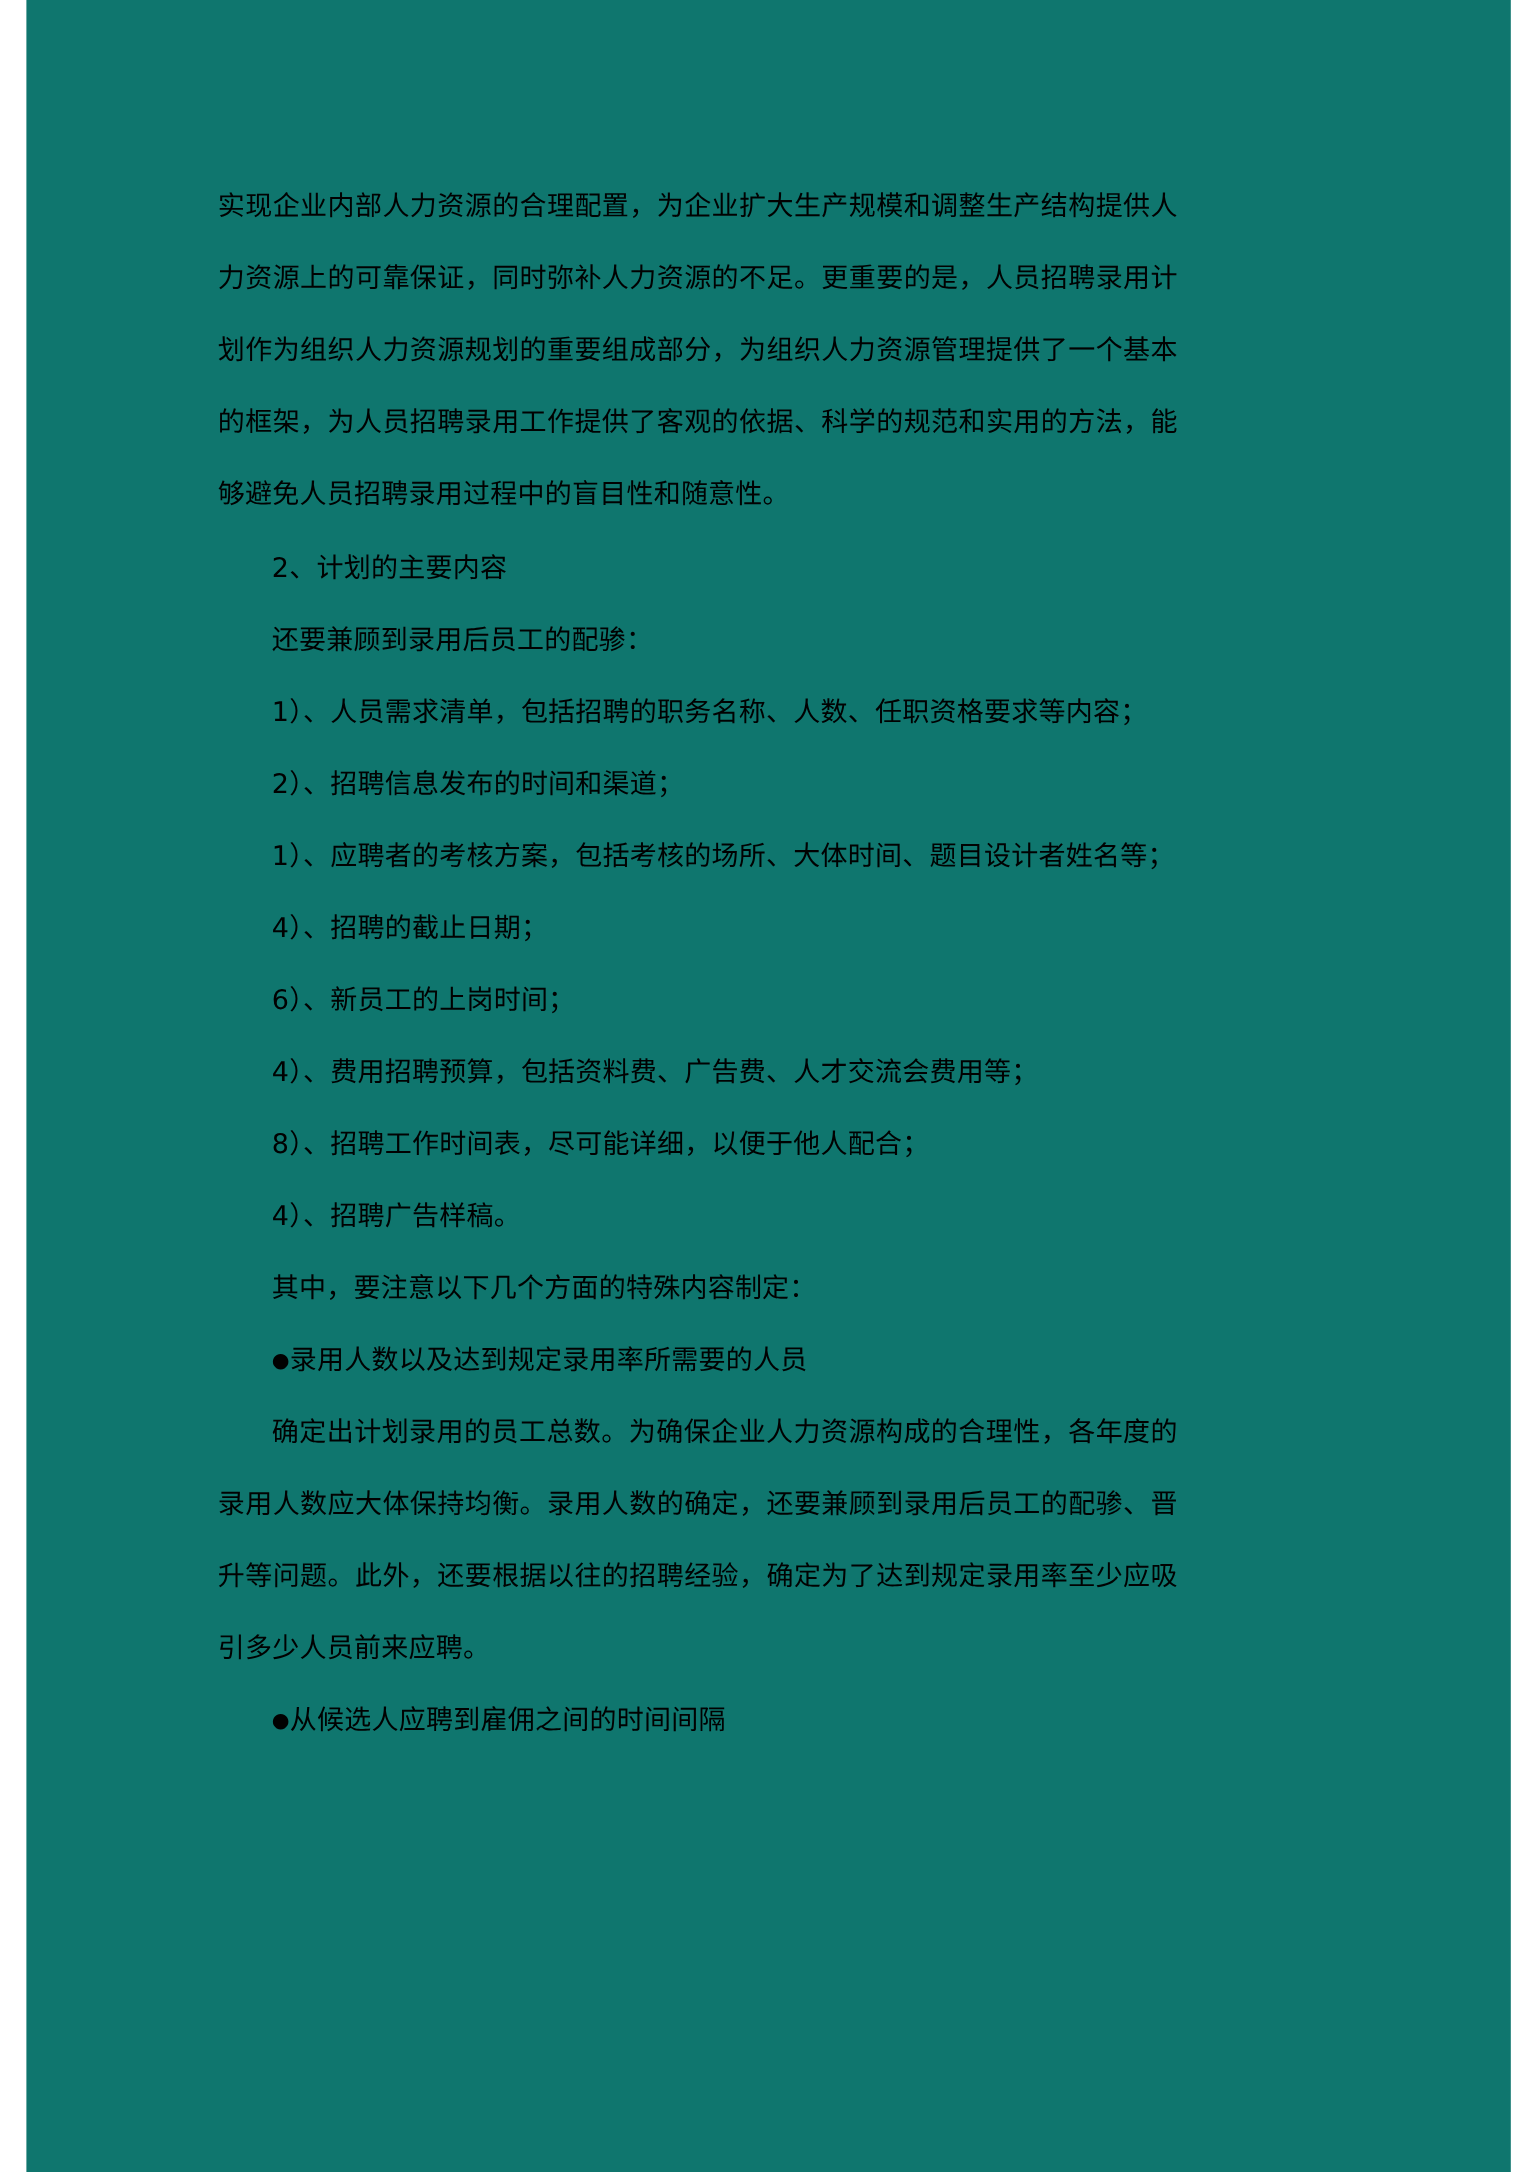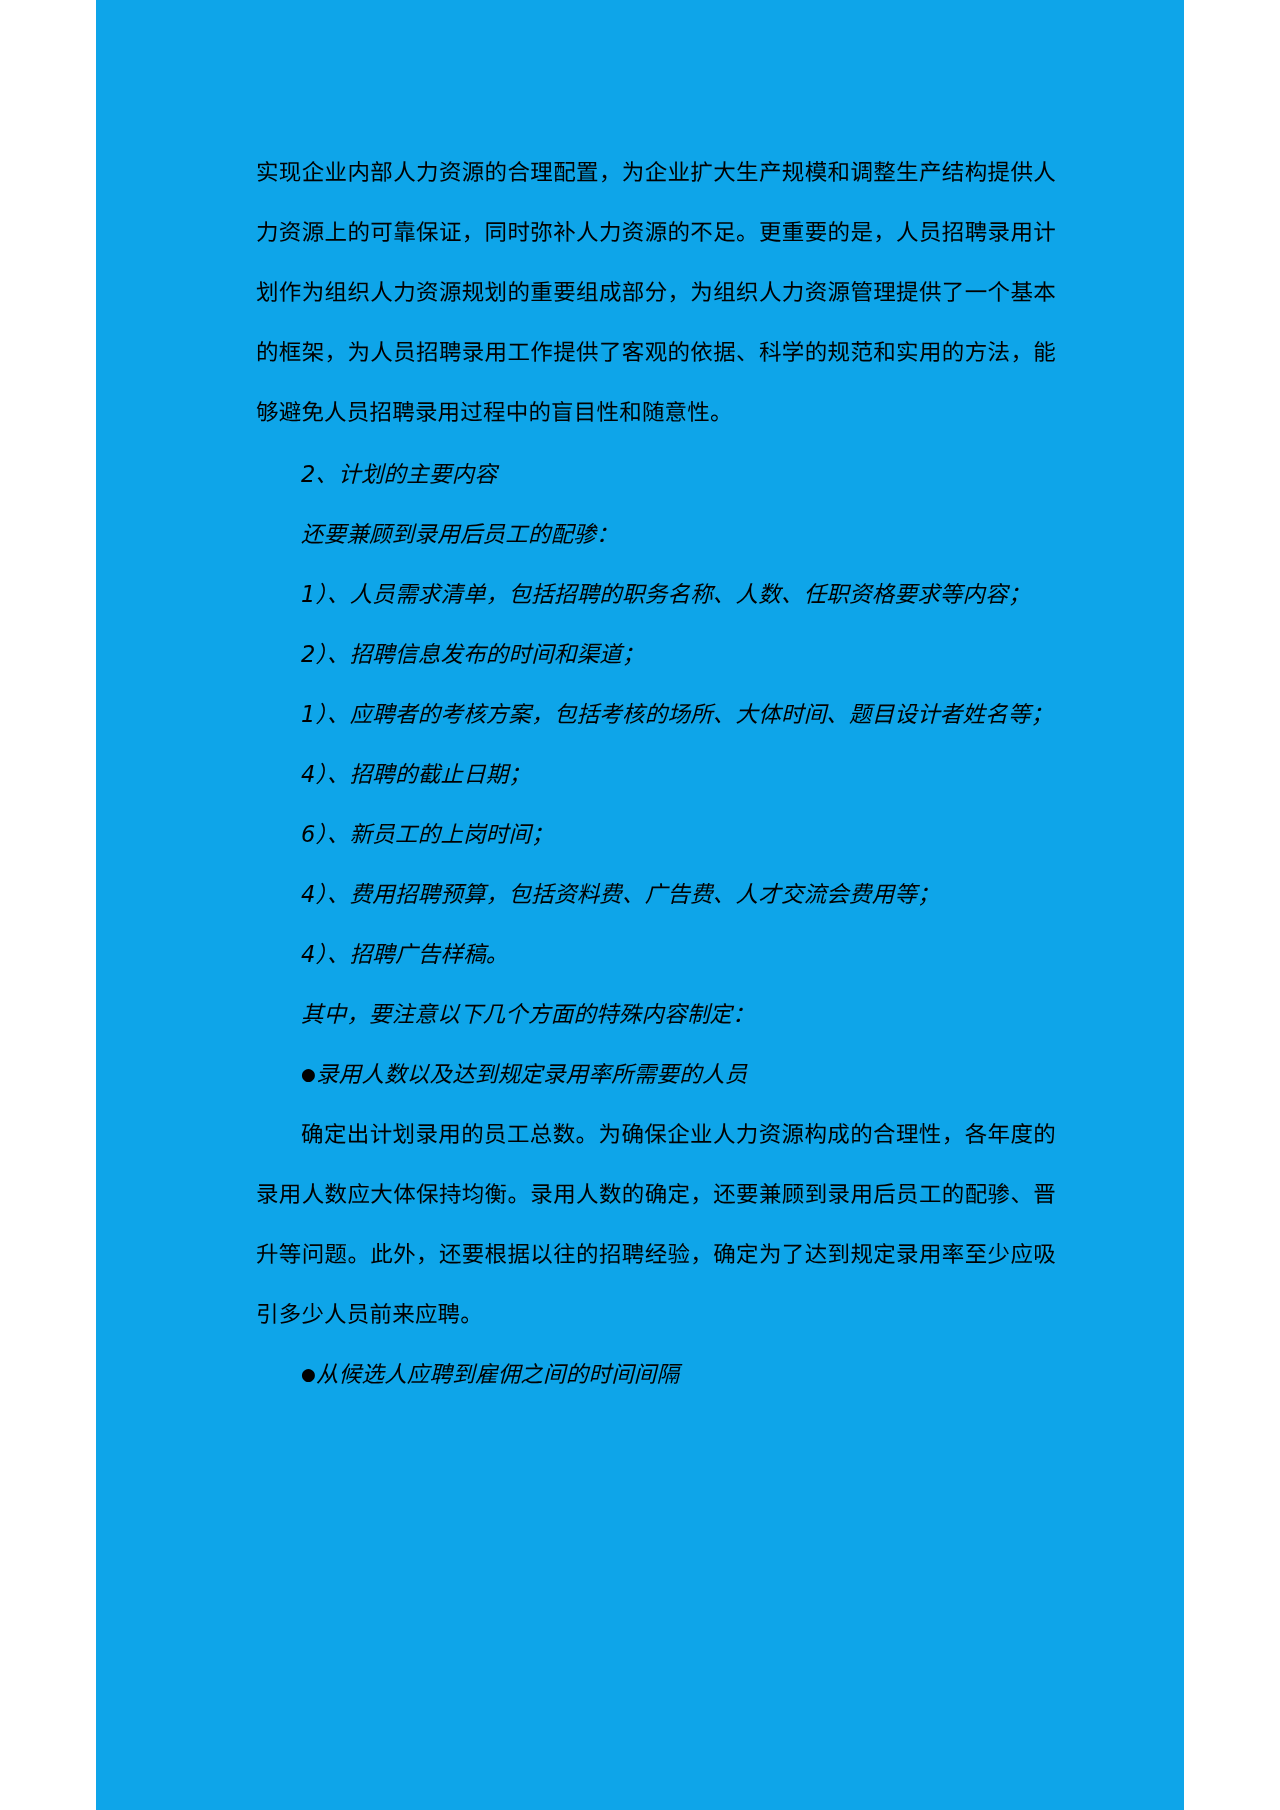--- a/index.html
+++ b/index.html
@@ -7,24 +7,24 @@
     margin: 0;
     padding: 0;
     background: #ffffff;
   }
   body {
     font-family: "DejaVu Sans", "Liberation Sans", sans-serif;
     color: #000000;
   }
   .page {
     position: relative;
-    width: 1088px;
+    width: 1237px;
     height: 1810px;
     margin: 0 auto;
-    background: #0ea5e9;
+    background: #0f766e;
     box-sizing: border-box;
     overflow: hidden;
   }
   .content {
     position: absolute;
     left: 160px;
     top: 142px;
     width: 800px;
   }
   
@@ -41,21 +41,20 @@
     text-indent: 2em;
   }
   
   .line {
     font-size: 22.5px;
     line-height: 60px;
     margin: 0;
     white-space: nowrap;
     color: #010101;
     letter-spacing: 0.2px;
-    font-style: italic;
   }
   .line.indent {
     padding-left: 45px;
   }
   .line.bullet {
     padding-left: 45px;
   }
   .bullet-glyph {
     font-size: 17px;
     vertical-align: 2px;
@@ -83,20 +82,21 @@
 
 
     <div class="line indent">1）、应聘者的考核方案，包括考核的场所、大体时间、题目设计者姓名等；</div>
 
     <div class="line indent">4）、招聘的截止日期；</div>
 
     <div class="line indent">6）、新员工的上岗时间；</div>
 
     <div class="line indent">4）、费用招聘预算，包括资料费、广告费、人才交流会费用等；</div>
 
+    <div class="line indent">8）、招聘工作时间表，尽可能详细，以便于他人配合；</div>
 
     <div class="line indent">4）、招聘广告样稿。</div>
 
     <div class="line indent">其中，要注意以下几个方面的特殊内容制定：</div>
 
     <div class="line bullet"><span class="bullet-glyph">●</span><span>录用人数以及达到规定录用率所需要的人员</span></div>
 
     <p class="para indent">确定出计划录用的员工总数。为确保企业人力资源构成的合理性，各年度的录用人数应大体保持均衡。录用人数的确定，还要兼顾到录用后员工的配骖、晋升等问题。此外，还要根据以往的招聘经验，确定为了达到规定录用率至少应吸引多少人员前来应聘。</p>
 
     <div class="line bullet"><span class="bullet-glyph">●</span><span>从候选人应聘到雇佣之间的时间间隔</span></div>

